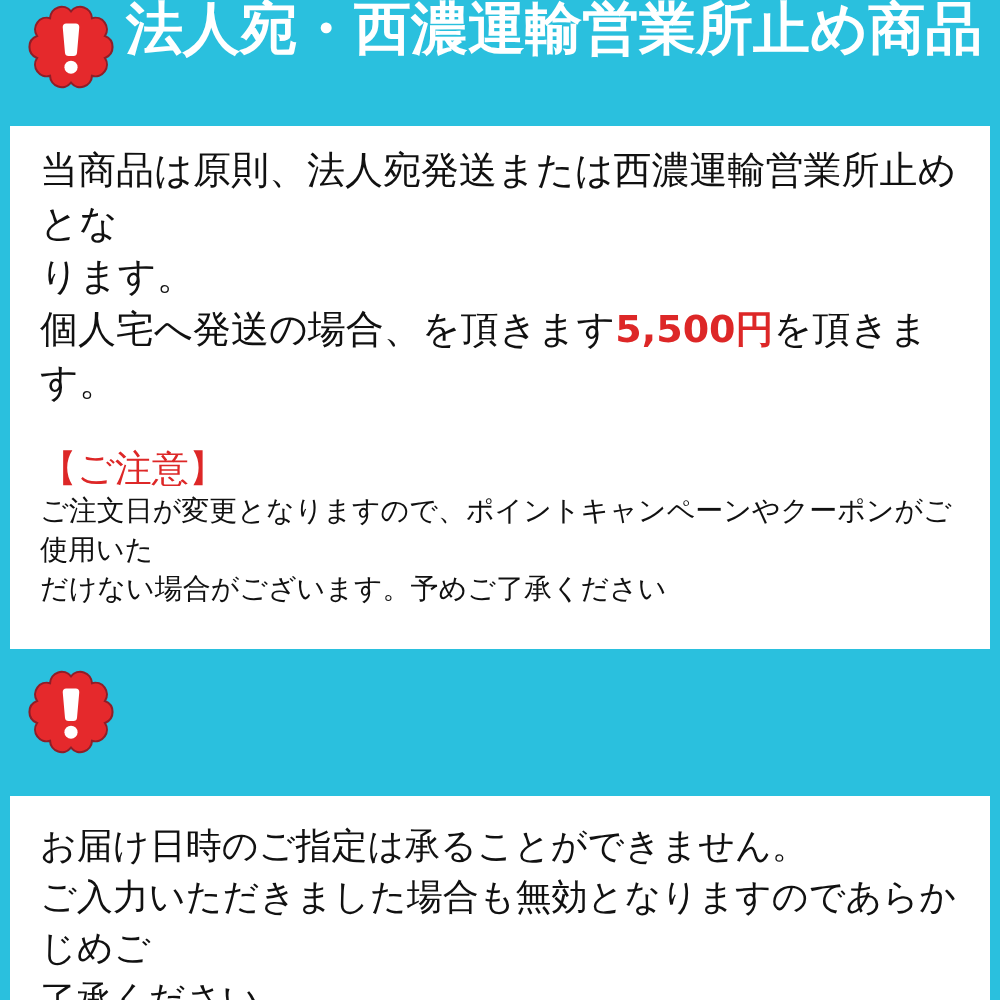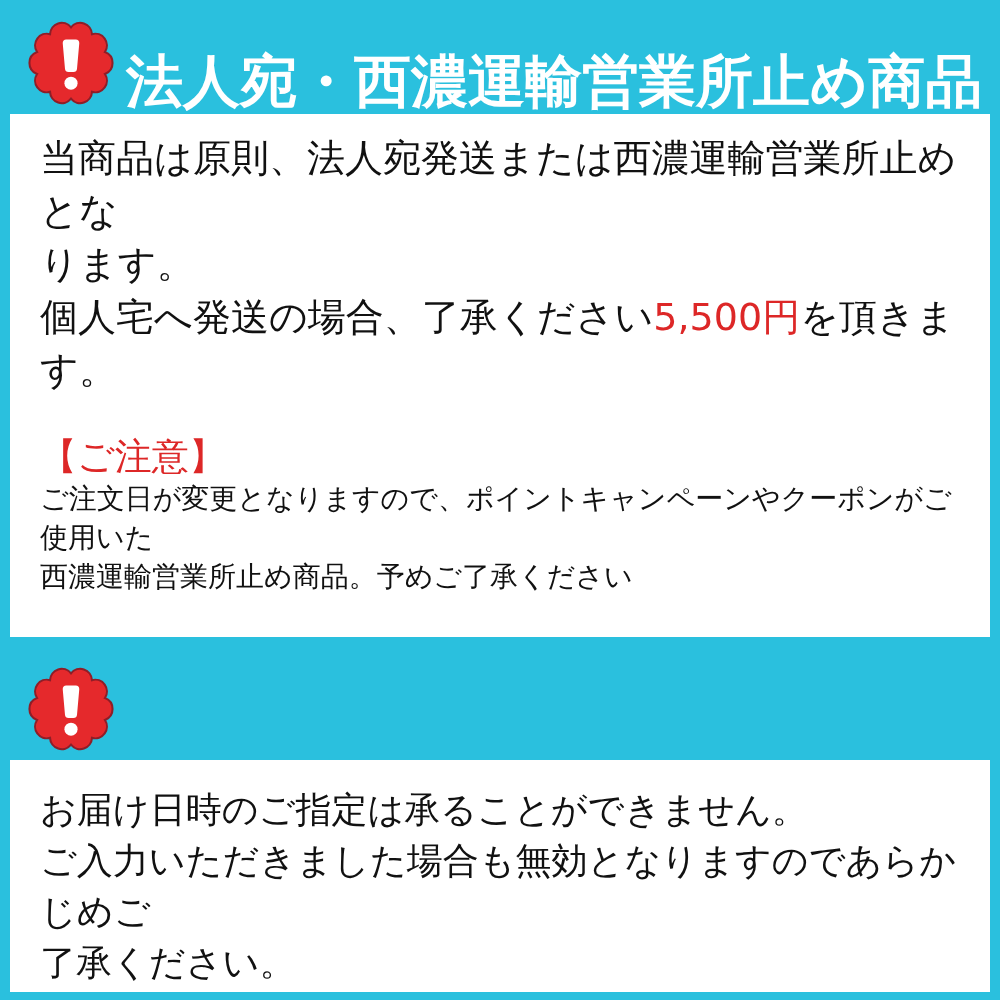--- a/index.html
+++ b/index.html
@@ -8,53 +8,53 @@
     font-family: "DejaVu Sans", "Liberation Sans", sans-serif;
     overflow: hidden;
   }
   .frame {
     width: 1000px; height: 1000px;
     background: var(--cyan, #2ac0de);
     display: flex; flex-direction: column;
     box-sizing: border-box;
   }
   .band {
-    display: flex; align-items: flex-end;
+    display: flex; align-items: flex-start;
     padding-left: 24px;
     flex: 0 0 110px;
   }
   .band2 { flex: 0 0 115px; }
   .badge { width: 94px; height: 94px; flex: 0 0 auto; }
   .band-title {
     margin: 0 0 0 8px;
     color: #ffffff;
     font-size: 57px;
     font-weight: bold;
     letter-spacing: 0px;
     white-space: nowrap;
     line-height: 1;
   }
   .panel {
     background: #ffffff;
-    margin: 4px 10px;
+    margin: 16px 10px;
     box-sizing: border-box;
     padding: 18px 14px 4px 30px;
     color: var(--text, #111111);
   }
   .panel1 { flex: 0 0 523px; }
   .panel2 { flex: 1 1 auto; margin-bottom: 10px; padding-top: 24px; }
   .pre { white-space: pre-line; }
   .main-text {
     margin: 0;
     font-size: 38px;
     line-height: 53px;
   }
   .red-bold {
     color: var(--red, #dd2727);
-    font-weight: normal;
+    font-weight: bold;
   }
   .notes {
     margin: 28px 0 0 0;
     font-size: 30px;
     line-height: 41px;
   }
   .notice { margin-top: 40px; }
   .notice-title {
     margin: 0;
     font-size: 37px;
@@ -93,25 +93,25 @@
            A 12.5 12.5 0 0 1 50 12 Z" fill="#e5292c" stroke="#8e1e28" stroke-width="2.2"></path>
       <path d="M 44.8 25 h 10.4 a 3.6 3.6 0 0 1 3.6 3.9 l -2.4 27.2 a 3.8 3.8 0 0 1 -3.8 3.4 h -5.2 a 3.8 3.8 0 0 1 -3.8 -3.4 l -2.4 -27.2 a 3.6 3.6 0 0 1 3.6 -3.9 Z" fill="#ffffff"></path>
       <circle cx="50" cy="71.5" r="7" fill="#ffffff"></circle>
     </svg>
     <h1 class="band-title">法人宛・西濃運輸営業所止め商品</h1>
   </header>
 
   <section class="panel panel1">
     <p class="main-text pre">当商品は原則、法人宛発送または西濃運輸営業所止めとな
 ります。</p>
-    <p class="main-text"><span>個人宅へ発送の場合、了承ください</span><span class="red-bold">5,500円</span><span>を頂きます。</span></p>
+    <p class="main-text"><span>個人宅へ発送の場合、を頂きます</span><span class="red-bold">5,500円</span><span>を頂きます。</span></p>
     <div class="notice">
       <p class="notice-title">【ご注意】</p>
       <p class="notice-body pre">ご注文日が変更となりますので、ポイントキャンペーンやクーポンがご使用いた
-西濃運輸営業所止め商品。予めご了承ください</p>
+だけない場合がございます。予めご了承ください</p>
     </div>
   </section>
 
   <header class="band band2">
     <svg class="badge" viewBox="0 0 100 100" aria-hidden="true">
       <path class="burst-shape" d="M 50 12
            A 12.5 12.5 0 0 1 72.3 19.3
            A 12.5 12.5 0 0 1 86.1 38.3
            A 12.5 12.5 0 0 1 86.1 61.7
            A 12.5 12.5 0 0 1 72.3 80.7

